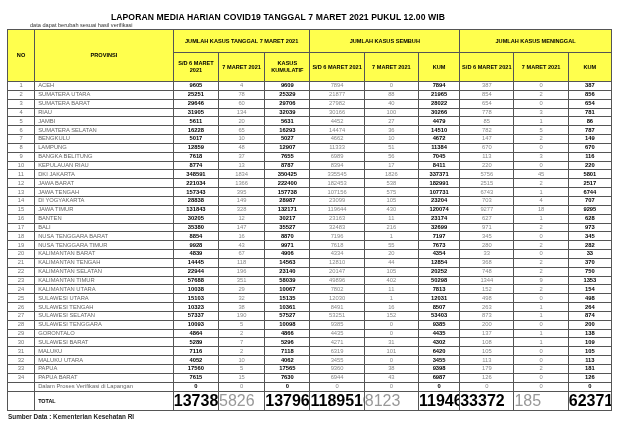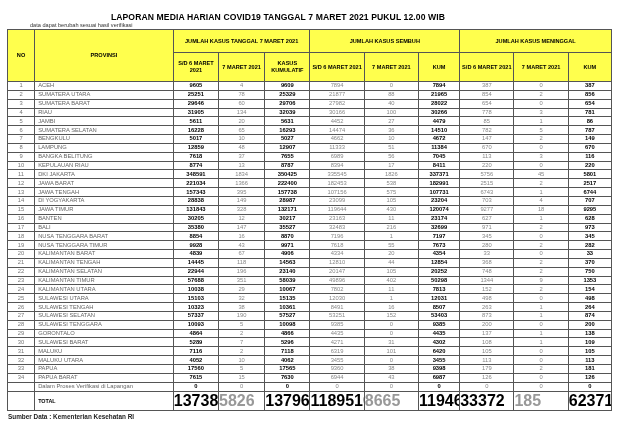--- a/index.html
+++ b/index.html
@@ -10,21 +10,21 @@
     table.report td, table.report th { border: 1px solid #555; padding: 0; overflow: hidden; white-space: nowrap; }
     table.report th { background: #ffff4d; font-size: 5.6px; font-weight: bold; text-align: center; line-height: 7px; }
     tr.h1 th { height: 22px; }
     tr.h2 th { height: 28px; white-space: normal; }
     table.report tbody td { height: 7.85px; font-size: 5.8px; line-height: 7px; text-align: center; }
     td.no { color: #777; font-size: 5.4px; }
     td.prov { text-align: left !important; padding-left: 3px !important; color: #666; font-size: 5.4px; }
     td.b { font-weight: bold; color: #000; }
     td.g { color: #888; }
     tr.total td { font-weight: bold; color: #000; }
-    tr.total td.g { font-weight: bold; color: #999; }
+    tr.total td.g { font-weight: normal; color: #999; }
     .source { position: absolute; top: 413px; left: 8px; font-size: 6.4px; font-weight: bold; color: #222; }
   </style>
 </head>
 <body>
 
 <div class="title">LAPORAN MEDIA HARIAN COVID19 TANGGAL 7 MARET 2021 PUKUL 12.00 WIB</div>
 <div class="note">data dapat berubah sesuai hasil verifikasi</div>
 
 <table class="report">
   <colgroup>
@@ -518,21 +518,21 @@
       </tr>
     </tbody>
   <tfoot>
     <tr class="total">
       <td></td>
       <td class="prov" style="color:#000;font-weight:bold">TOTAL</td>
       <td>1373836</td>
       <td class="g">5826</td>
       <td>1379662</td>
       <td>1189510</td>
-      <td class="g">8665</td>
+      <td class="g">8123</td>
       <td>1194656</td>
       <td>33372</td>
       <td class="g">185</td>
       <td>62371</td>
     </tr>
   </tfoot>
 </table>
 
 <div class="source">Sumber Data : Kementerian Kesehatan RI</div>
 

